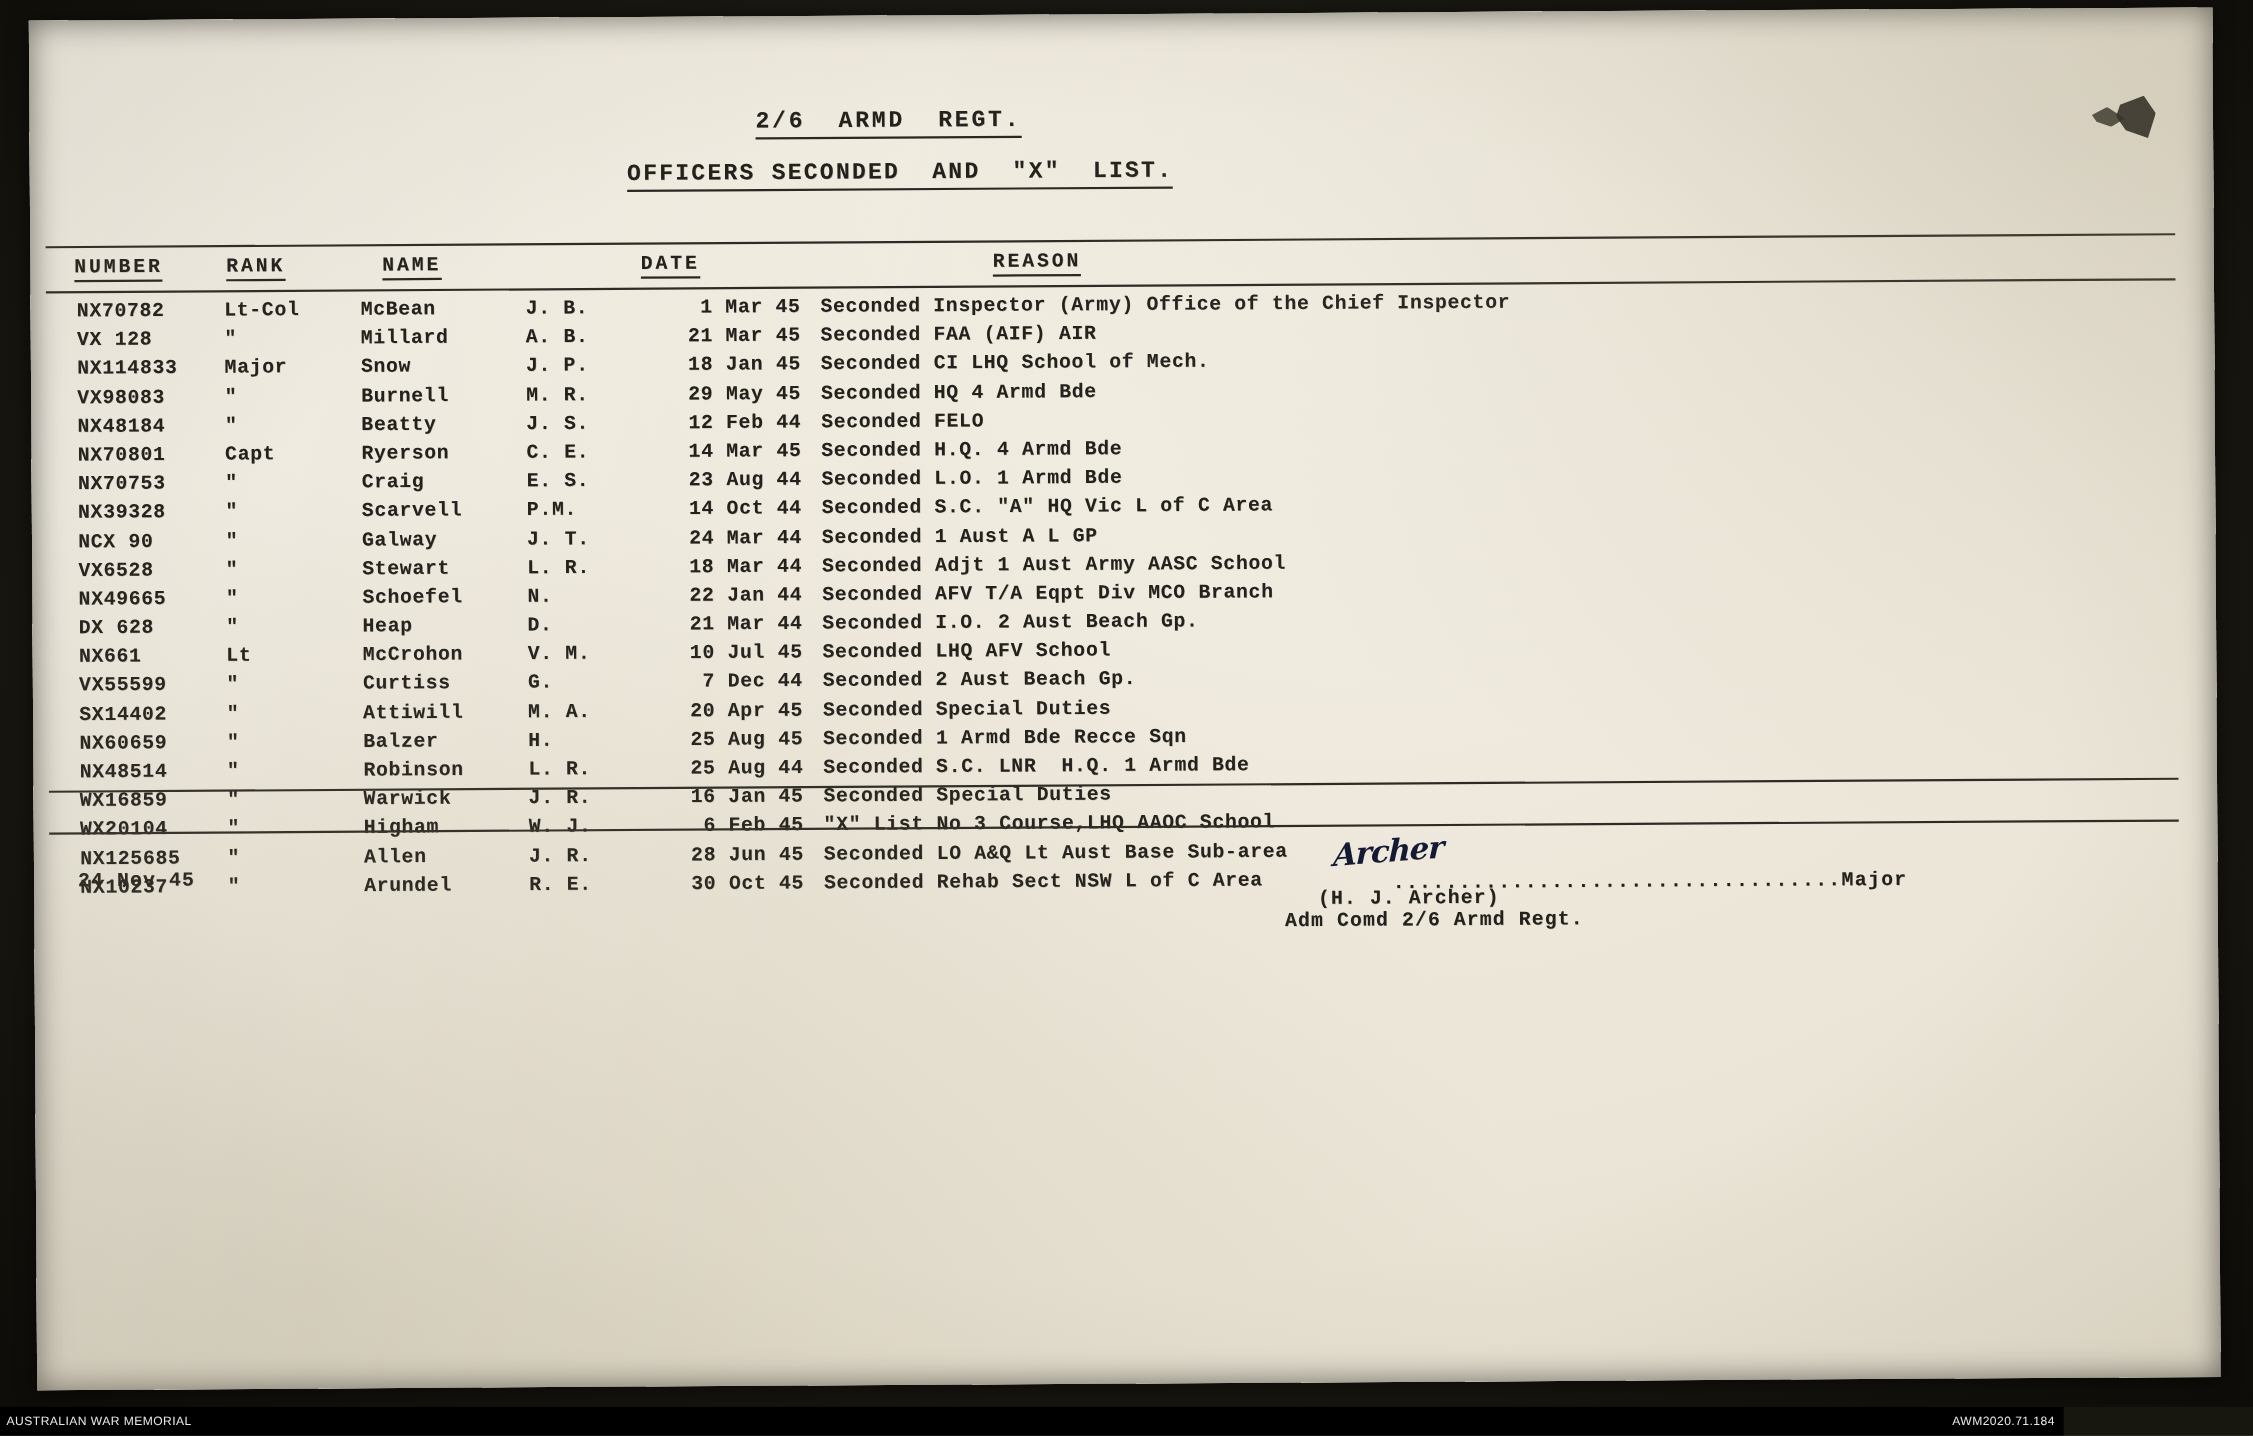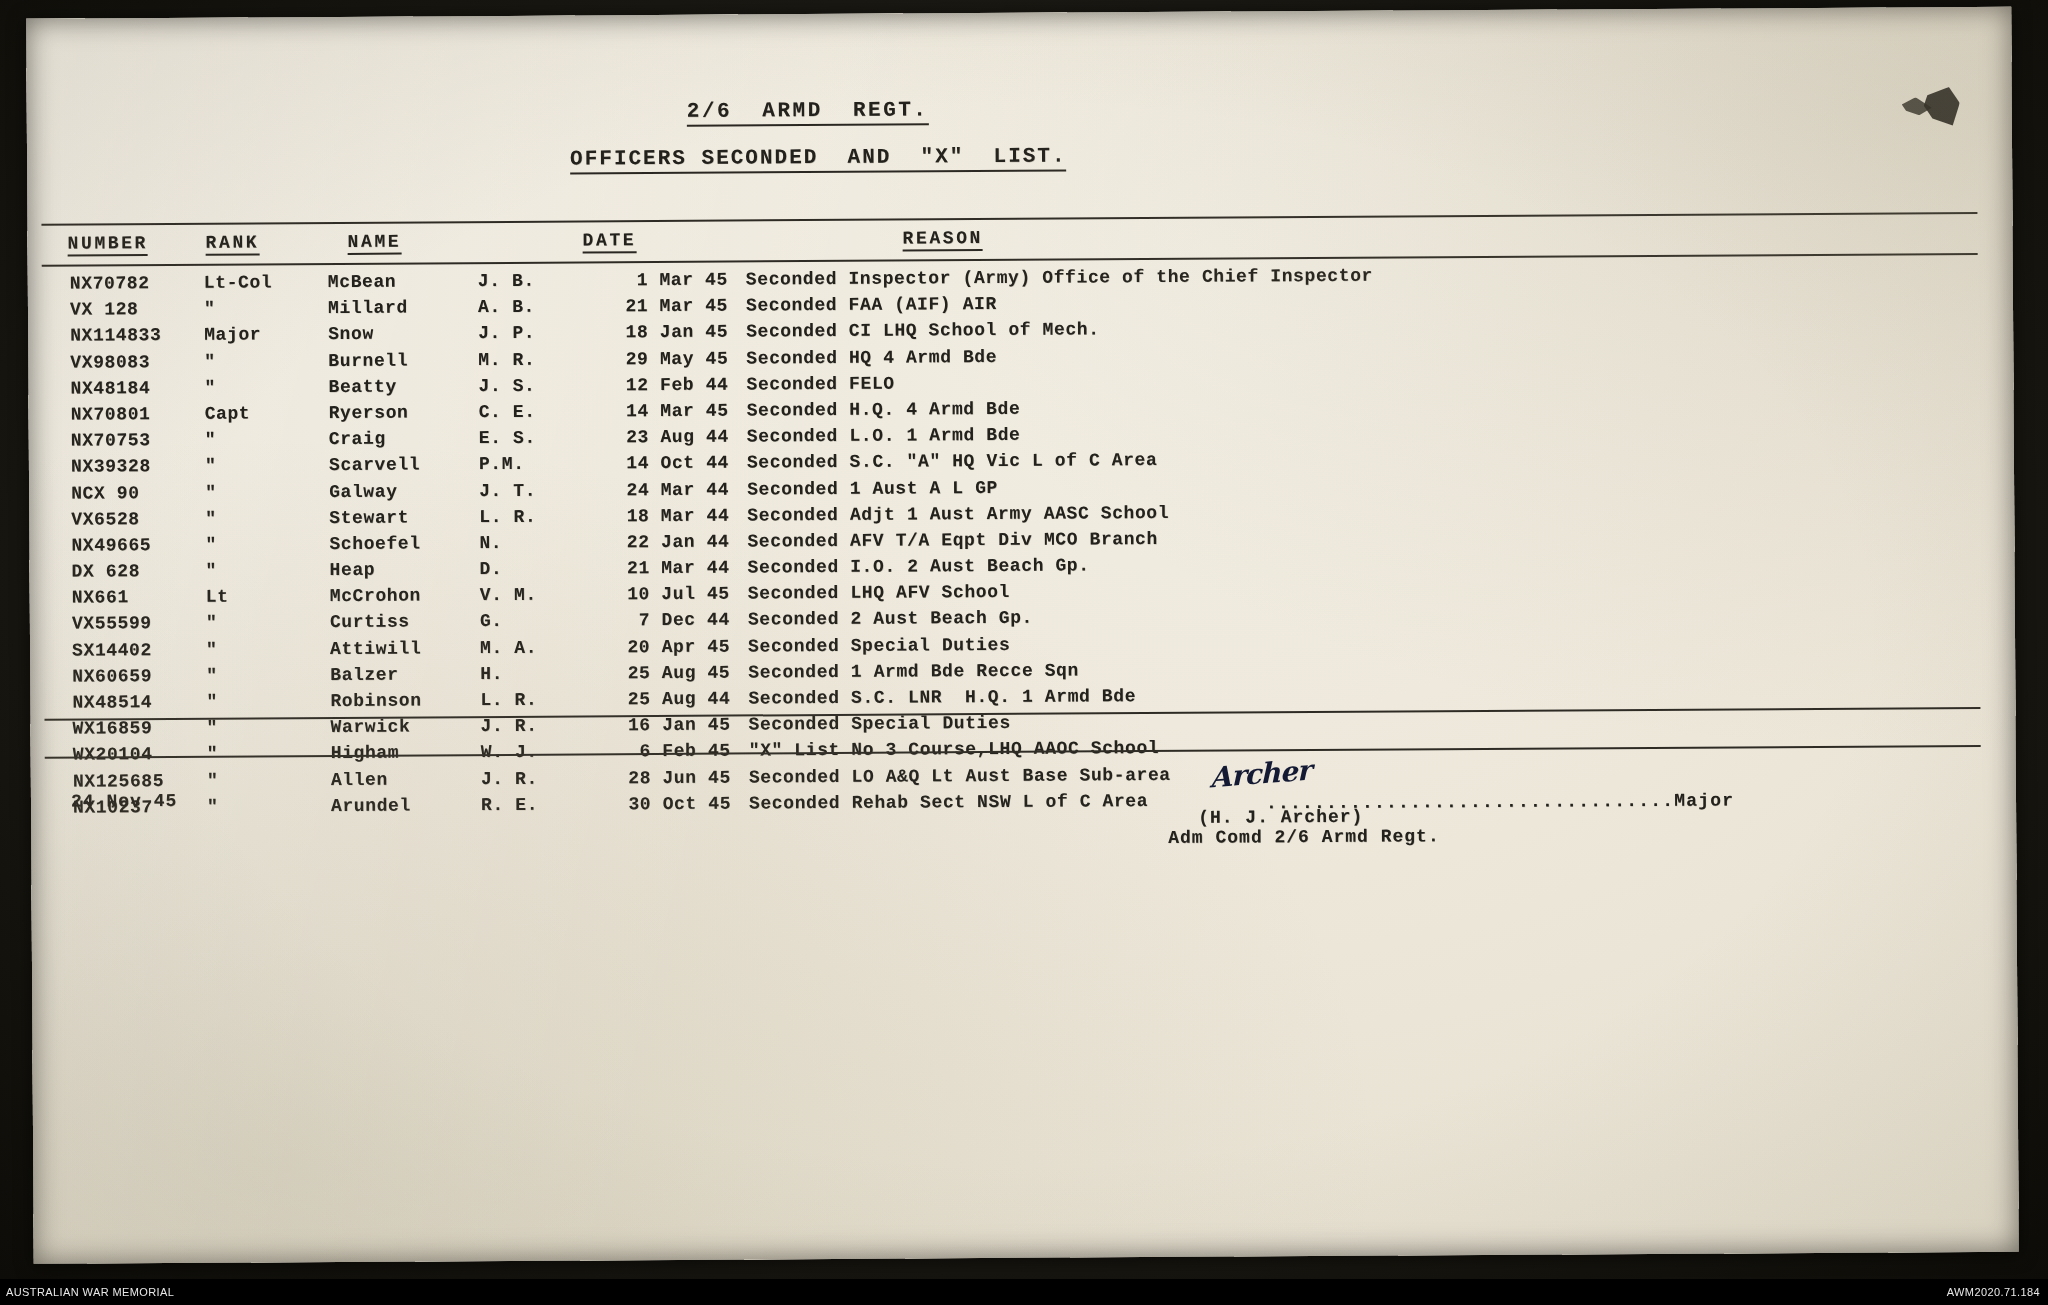--- a/index.html
+++ b/index.html
@@ -210,21 +210,21 @@
     width: 36px; height: 40px;
     background: #1d1b16;
     clip-path: polygon(10% 20%, 70% 0, 100% 40%, 80% 96%, 24% 78%, 0 46%);
     opacity: 0.9;
   }
   
   #footer-bar {
     position: absolute;
     left: 0;
     top: 1279px;
-    width: 2048px;
+    width: 1876px;
     height: 26px;
     background: #000;
     color: #e8e8e8;
     font-family: "Liberation Sans", sans-serif;
     font-size: 11px;
   }
   #footer-left {
     position: absolute;
     left: 6px;
     top: 7px;

